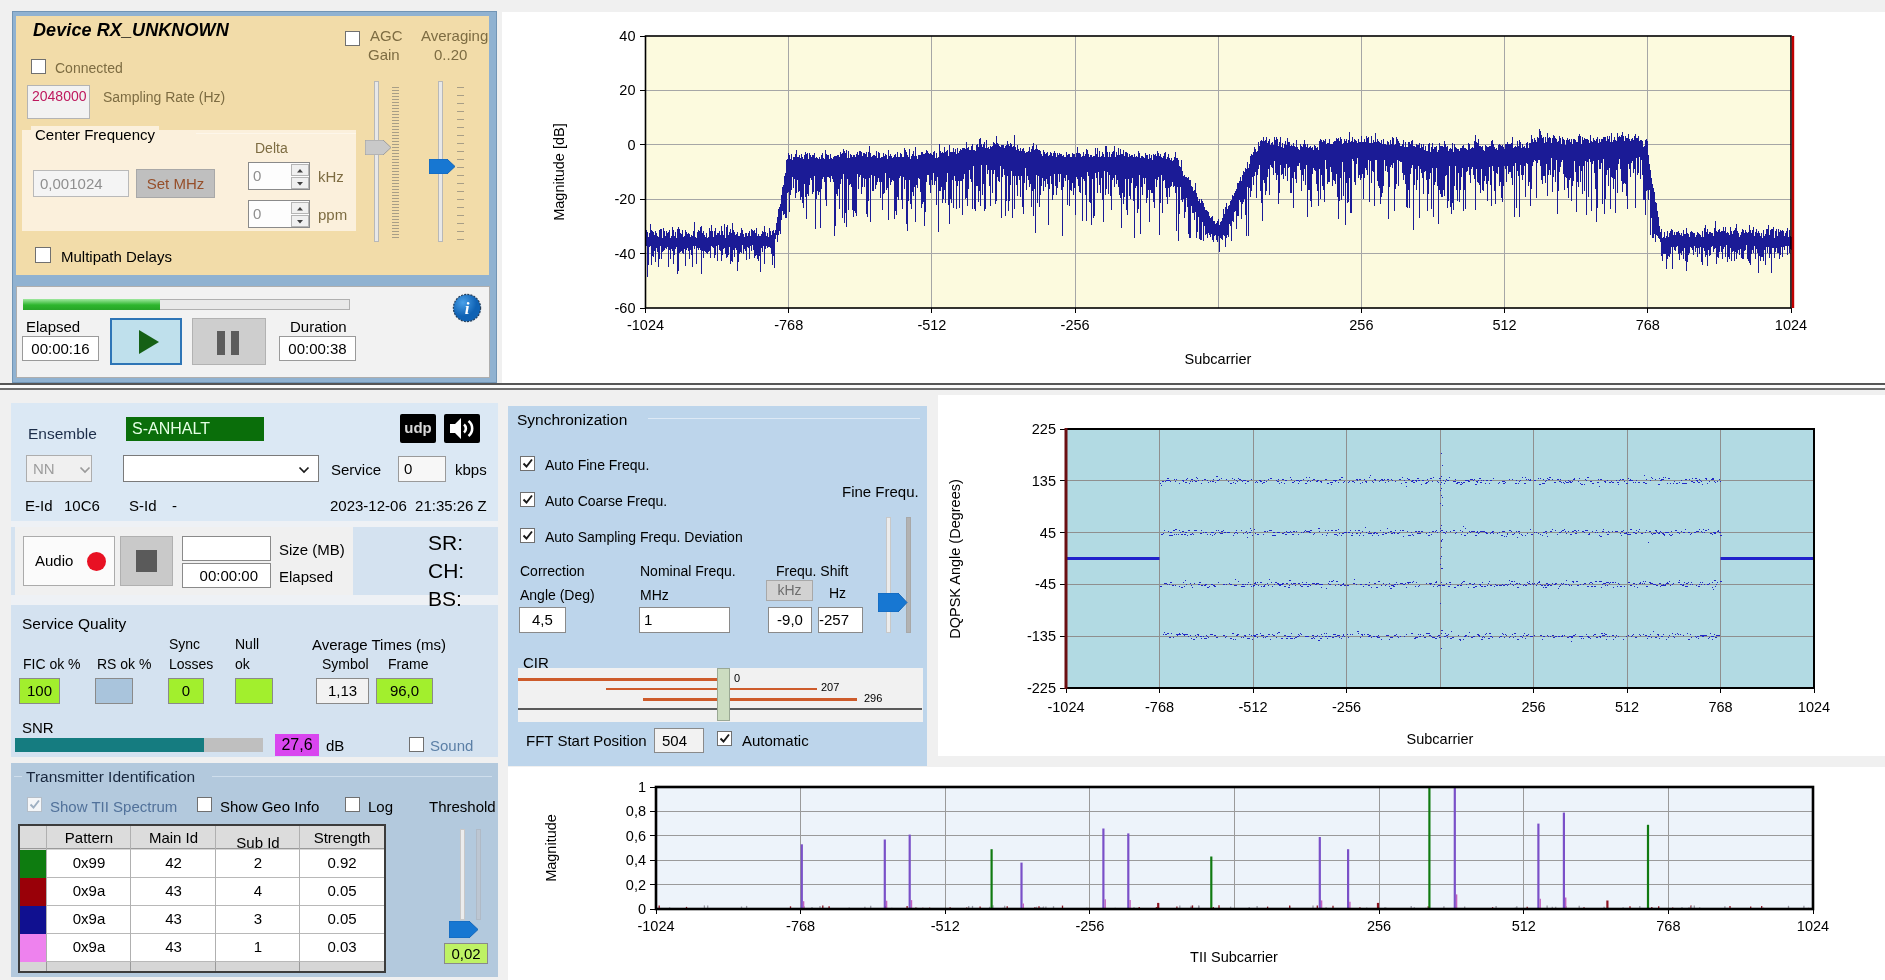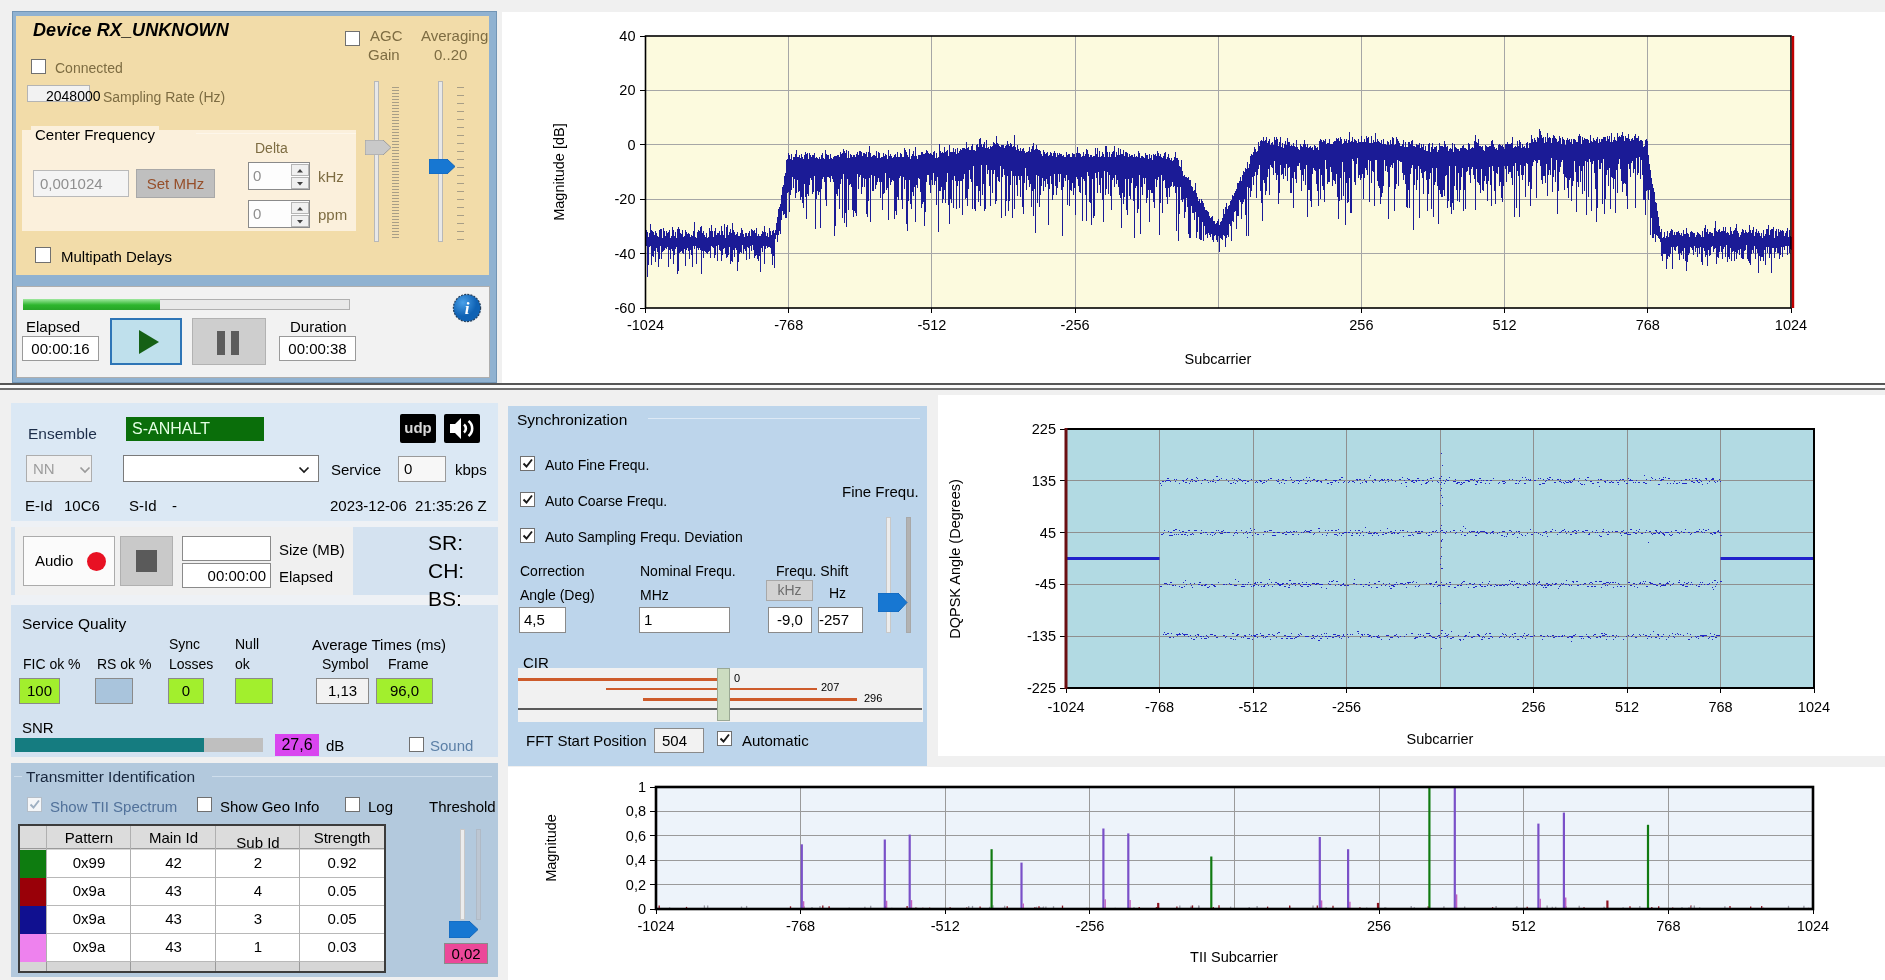--- a/index.html
+++ b/index.html
@@ -64,21 +64,21 @@
       </g>
 </svg>
   </div>
 <div class="abs" style="left:12px;top:11px;width:485px;height:372px;background:#90b2d1;border:1px solid #7295b5">
  <div class="abs" style="left:3px;top:4px;width:473px;height:259px;background:#f2dca9"></div>
  <div class="abs" style="left:3px;top:274px;width:474px;height:92px;background:#f2f2f2;border:1px solid #aeaeae"></div>
 </div>
 <div class="lbl" style="left:33px;top:20px;font-size:18px;font-weight:bold;font-style:italic;letter-spacing:0.1px">Device RX_UNKNOWN</div>
 <div class="cb" style="left:31px;top:59px;width:15px;height:15px"></div>
 <div class="lbl" style="left:55px;top:60px;color:#7d6c42">Connected</div>
-<div class="box" style="left:27px;top:85px;width:63px;height:17px;background:#f2f2f2;border-color:#b4b4b4;color:#000000;font-size:14px;line-height:21px;padding-left:18px">2048000</div>
+<div class="box" style="left:27px;top:85px;width:63px;height:34px;background:#f2f2f2;border-color:#b4b4b4;color:#be185d;font-size:14px;line-height:21px;padding-left:4px">2048000</div>
 <div class="lbl" style="left:103px;top:89px;color:#7d6c42">Sampling Rate (Hz)</div>
 <div class="abs" style="left:22px;top:130px;width:334px;height:101px;background:#fbf0dc"></div>
 <div class="lbl" style="left:31px;top:126px;font-size:15px;background:#fbf0dc;padding:0 4px">Center Frequency</div>
 <div class="abs" style="left:196px;top:133px;width:160px;height:1px;background:#fdf6ea"></div>
 <div class="lbl" style="left:255px;top:140px;color:#7d6c42">Delta</div>
 <div class="box" style="left:33px;top:170px;width:96px;height:27px;background:#f4f4f4;border-color:#b9b9b9;color:#8f8f8f;font-size:15px;line-height:25px;padding-left:6px">0,001024</div>
 <div class="abs" style="left:136px;top:169px;width:79px;height:29px;background:#bfbfbf;border:1px solid #a8a8a8;color:#964f2a;font-size:15px;text-align:center;line-height:27px">Set MHz</div>
 <div class="box" style="left:248px;top:162px;width:62px;height:28px;background:#fdfdfd;border-color:#8a8a8a">
 <div class="lbl" style="left:4px;top:4px;color:#8f8f8f;font-size:15px">0</div>
 <div class="abs" style="left:42px;top:1px;width:18px;height:12px;background:#f0f0f0;border:1px solid #b5b5b5">
@@ -192,21 +192,21 @@
 <div class="lbl" style="left:330px;top:497px;font-size:15px">2023-12-06&nbsp; 21:35:26 Z</div>
 <div class="abs" style="left:15px;top:527px;width:338px;height:68px;background:#f0f0f0"></div>
 <div class="abs" style="left:23px;top:536px;width:92px;height:50px;background:#fbfbfb;border:1px solid #ababab">
 <div class="lbl" style="left:11px;top:15px;font-size:15px">Audio</div>
 <div class="abs" style="left:63px;top:15px;width:19px;height:19px;border-radius:50%;background:#e81123"></div>
   </div>
 <div class="abs" style="left:120px;top:536px;width:53px;height:50px;background:#c9c9c9;border:1px solid #b0b0b0">
 <div class="abs" style="left:15px;top:13px;width:21px;height:22px;background:#5a5a5a"></div>
   </div>
 <div class="box" style="left:182px;top:536px;width:89px;height:25px;border-color:#8a8a8a"></div>
-<div class="box" style="left:182px;top:563px;width:89px;height:25px;border-color:#8a8a8a;font-size:15px;line-height:23px;text-align:right;padding-right:4px">00:00:00</div>
+<div class="box" style="left:182px;top:563px;width:89px;height:25px;border-color:#8a8a8a;font-size:15px;line-height:23px;text-align:right;padding-right:12px">00:00:00</div>
 <div class="lbl" style="left:279px;top:541px;font-size:15px">Size (MB)</div>
 <div class="lbl" style="left:279px;top:568px;font-size:15px">Elapsed</div>
 <div class="lbl" style="left:428px;top:529px;font-size:21px;line-height:28px">SR:<br>CH:<br>BS:</div>
 <div class="lbl" style="left:22px;top:615px;font-size:15.5px">Service Quality</div>
 <div class="lbl" style="left:169px;top:636px">Sync</div>
 <div class="lbl" style="left:235px;top:636px">Null</div>
 <div class="lbl" style="left:312px;top:636px;font-size:15px">Average Times (ms)</div>
 <div class="lbl" style="left:23px;top:656px">FIC ok %</div>
 <div class="lbl" style="left:97px;top:656px">RS ok %</div>
 <div class="lbl" style="left:169px;top:656px">Losses</div>
@@ -248,21 +248,21 @@
   </div>
 <div class="lbl" style="left:545px;top:529px">Auto Sampling Frequ. Deviation</div>
 <div class="lbl" style="left:842px;top:483px;font-size:15px">Fine Frequ.</div>
 <div class="abs" style="left:886px;top:517px;width:5px;height:116px;background:#ececec;border:1px solid #c8c8c8"></div>
 <div class="abs" style="left:906px;top:517px;width:5px;height:116px;background:#b2b2b2;border:1px solid #a8a8a8"></div>
 <svg class="abs" style="left:878px;top:593px" width="30" height="19">
     <polygon points="0,0 20,0 29,9.5 20,19 0,19" fill="#1777d2" stroke="#1466b8"></polygon>
   </svg>
 <div class="lbl" style="left:520px;top:563px">Correction</div>
 <div class="lbl" style="left:520px;top:587px">Angle (Deg)</div>
-<div class="box" style="left:519px;top:607px;width:47px;height:26px;font-size:15px;line-height:24px;padding-left:4px;border-color:#8a8a8a">4,5</div>
+<div class="box" style="left:519px;top:607px;width:47px;height:26px;font-size:15px;line-height:24px;padding-left:12px;border-color:#8a8a8a">4,5</div>
 <div class="lbl" style="left:640px;top:563px">Nominal Frequ.</div>
 <div class="lbl" style="left:640px;top:587px">MHz</div>
 <div class="box" style="left:639px;top:607px;width:91px;height:26px;font-size:15px;line-height:24px;padding-left:4px;border-color:#8a8a8a">1</div>
 <div class="lbl" style="left:776px;top:563px">Frequ. Shift</div>
 <div class="abs" style="left:766px;top:580px;width:47px;height:21px;background:#d2d2d2;border:1px solid #a8a8a8;color:#6e6e6e;text-align:center;line-height:19px">kHz</div>
 <div class="lbl" style="left:829px;top:585px">Hz</div>
 <div class="box" style="left:768px;top:607px;width:44px;height:26px;font-size:15px;line-height:24px;text-align:center;border-color:#8a8a8a">-9,0</div>
 <div class="box" style="left:818px;top:607px;width:45px;height:26px;font-size:15px;line-height:24px;text-align:left;border-color:#8a8a8a">-257</div>
 <div class="lbl" style="left:523px;top:654px;font-size:15px">CIR</div>
 <div class="abs" style="left:518px;top:668px;width:405px;height:54px;background:#f1f1f1">
@@ -392,21 +392,21 @@
     <div class="abs" style="left:26px;top:0;width:1px;height:136px;background:#b0b0b0"></div>
     <div class="abs" style="left:110px;top:0;width:1px;height:136px;background:#b0b0b0"></div>
     <div class="abs" style="left:195px;top:0;width:1px;height:136px;background:#b0b0b0"></div>
     <div class="abs" style="left:279px;top:0;width:1px;height:136px;background:#b0b0b0"></div>
   </div>
 <div class="abs" style="left:460px;top:829px;width:5px;height:91px;background:#ececec;border:1px solid #c8c8c8"></div>
 <div class="abs" style="left:476px;top:829px;width:5px;height:91px;background:#bcc6d2;border:1px solid #b0bac6"></div>
 <svg class="abs" style="left:449px;top:921px" width="30" height="17">
     <polygon points="0,0 20,0 29,8.5 20,17 0,17" fill="#1777d2" stroke="#1466b8"></polygon>
   </svg>
-<div class="abs" style="left:444px;top:943px;width:44px;height:21px;background:#ec4899;border:1px solid #8a8a8a;font-size:15px;text-align:center;line-height:19px">0,02</div>
+<div class="abs" style="left:444px;top:943px;width:44px;height:21px;background:#bef264;border:1px solid #8a8a8a;font-size:15px;text-align:center;line-height:19px">0,02</div>
 <div class="abs" style="left:508px;top:767px;width:1377px;height:213px;background:#fff">
     <svg class="abs" style="left:0;top:0" width="1377" height="213">
 <rect x="148" y="20" width="1157" height="122" fill="#edf3fa"></rect>
 <g stroke="#9a9a9a" stroke-width="1" shape-rendering="crispEdges">
         <line x1="292.6" y1="20" x2="292.6" y2="142"></line>
         <line x1="437.2" y1="20" x2="437.2" y2="142"></line>
         <line x1="581.9" y1="20" x2="581.9" y2="142"></line>
         <line x1="726.5" y1="20" x2="726.5" y2="142"></line>
         <line x1="871.1" y1="20" x2="871.1" y2="142"></line>
         <line x1="1015.8" y1="20" x2="1015.8" y2="142"></line>

